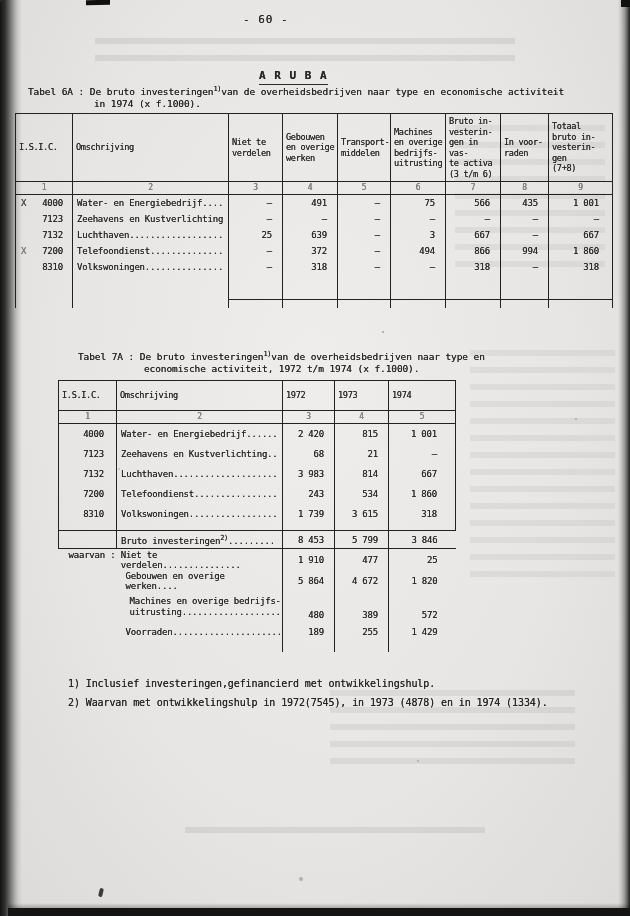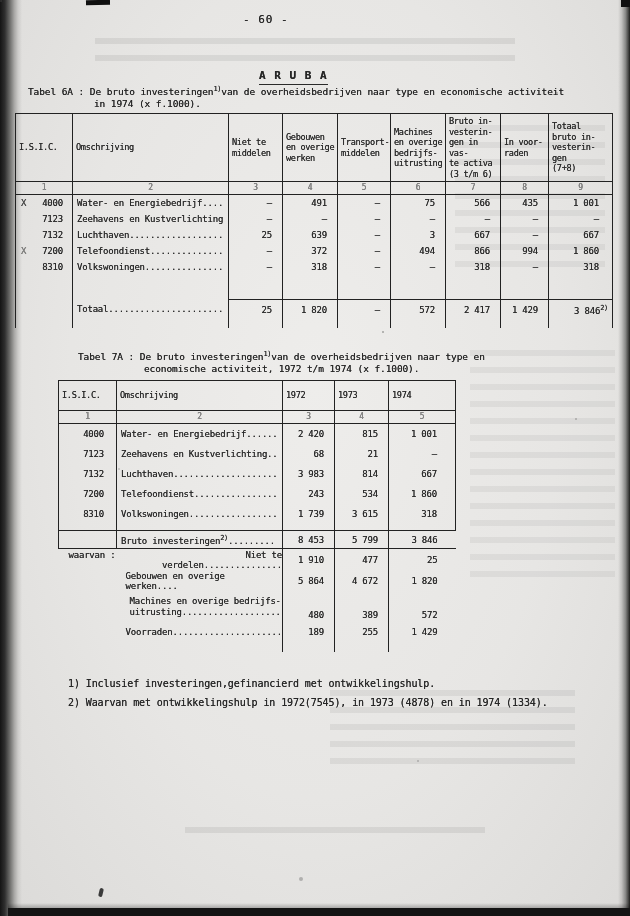--- a/index.html
+++ b/index.html
@@ -52,21 +52,21 @@
   td.val{text-align:right;padding-right:10px;}
   td.val.tot{padding-right:13px;}
   .t6 tr.body td{height:16px;}
   .t7 tr.body td{height:20px;}
   tr.gap6 td{height:24px;} tr.gap7 td{height:6px;}
   tr.totrow td{height:20px;}
   tr.tail6 td{height:8px;} tr.tail7 td{height:11px;}
   tr.wv td{height:18px;}
   tr.wv2 td{height:29px;vertical-align:bottom;padding-bottom:3px;}
   tr.wv2 td.lbl{vertical-align:middle;padding-bottom:0;}
-  .wvflex{display:flex;text-align:right;}
+  .wvflex{display:flex;}
   .wvlabel{padding-left:10px;white-space:pre;}
   .wvind{padding-left:67px;}
 </style>
 </head>
 <body>
 
 <div class="binding"></div>
 <div class="edge-right"></div>
 <div class="edge-bottom-shadow"></div>
 <div class="edge-bottom"></div>
@@ -98,21 +98,21 @@
       <col style="width:55px">
       <col style="width:55px">
       <col style="width:48px">
       <col style="width:64px">
   </colgroup>
   <tbody>
       <tr>
     <td class="hdr ctr bl br bt bb">I.S.I.C.</td>
     <td class="hdr ctr br bt bb">Omschrijving</td>
     <td class="hdr br bt bb">Niet te
-middelen</td>
+verdelen</td>
     <td class="hdr br bt bb">Gebouwen
 en overige
 werken</td>
     <td class="hdr br bt bb">Transport-
 middelen</td>
     <td class="hdr br bt bb">Machines
 en overige
 bedrijfs-
 uitrusting</td>
     <td class="hdr br bt bb">Bruto in-
@@ -198,31 +198,20 @@
     <td class="bl br"></td>
         <td class="br"></td>
     <td class="br bb"></td>
         <td class="br bb"></td>
         <td class="br bb"></td>
         <td class="br bb"></td>
         <td class="br bb"></td>
         <td class="br bb"></td>
         <td class="br bb"></td>
   </tr>
-  <tr class="totrow">
-    <td class="bl br"></td>
-    <td class="lbl br">Totaal......................</td>
-    <td class="val br">25</td>
-    <td class="val br">1 820</td>
-    <td class="val br">–</td>
-    <td class="val br">572</td>
-    <td class="val br">2 417</td>
-    <td class="val br">1 429</td>
-    <td class="val br" style="padding-right:4px;"><span>3 846</span><span class="sup">2)</span></td>
-  </tr>
   <tr class="tail6">
     <td class="bl br"></td>
         <td class="br"></td>
         <td class="br"></td>
         <td class="br"></td>
         <td class="br"></td>
         <td class="br"></td>
         <td class="br"></td>
         <td class="br"></td>
         <td class="br"></td>

